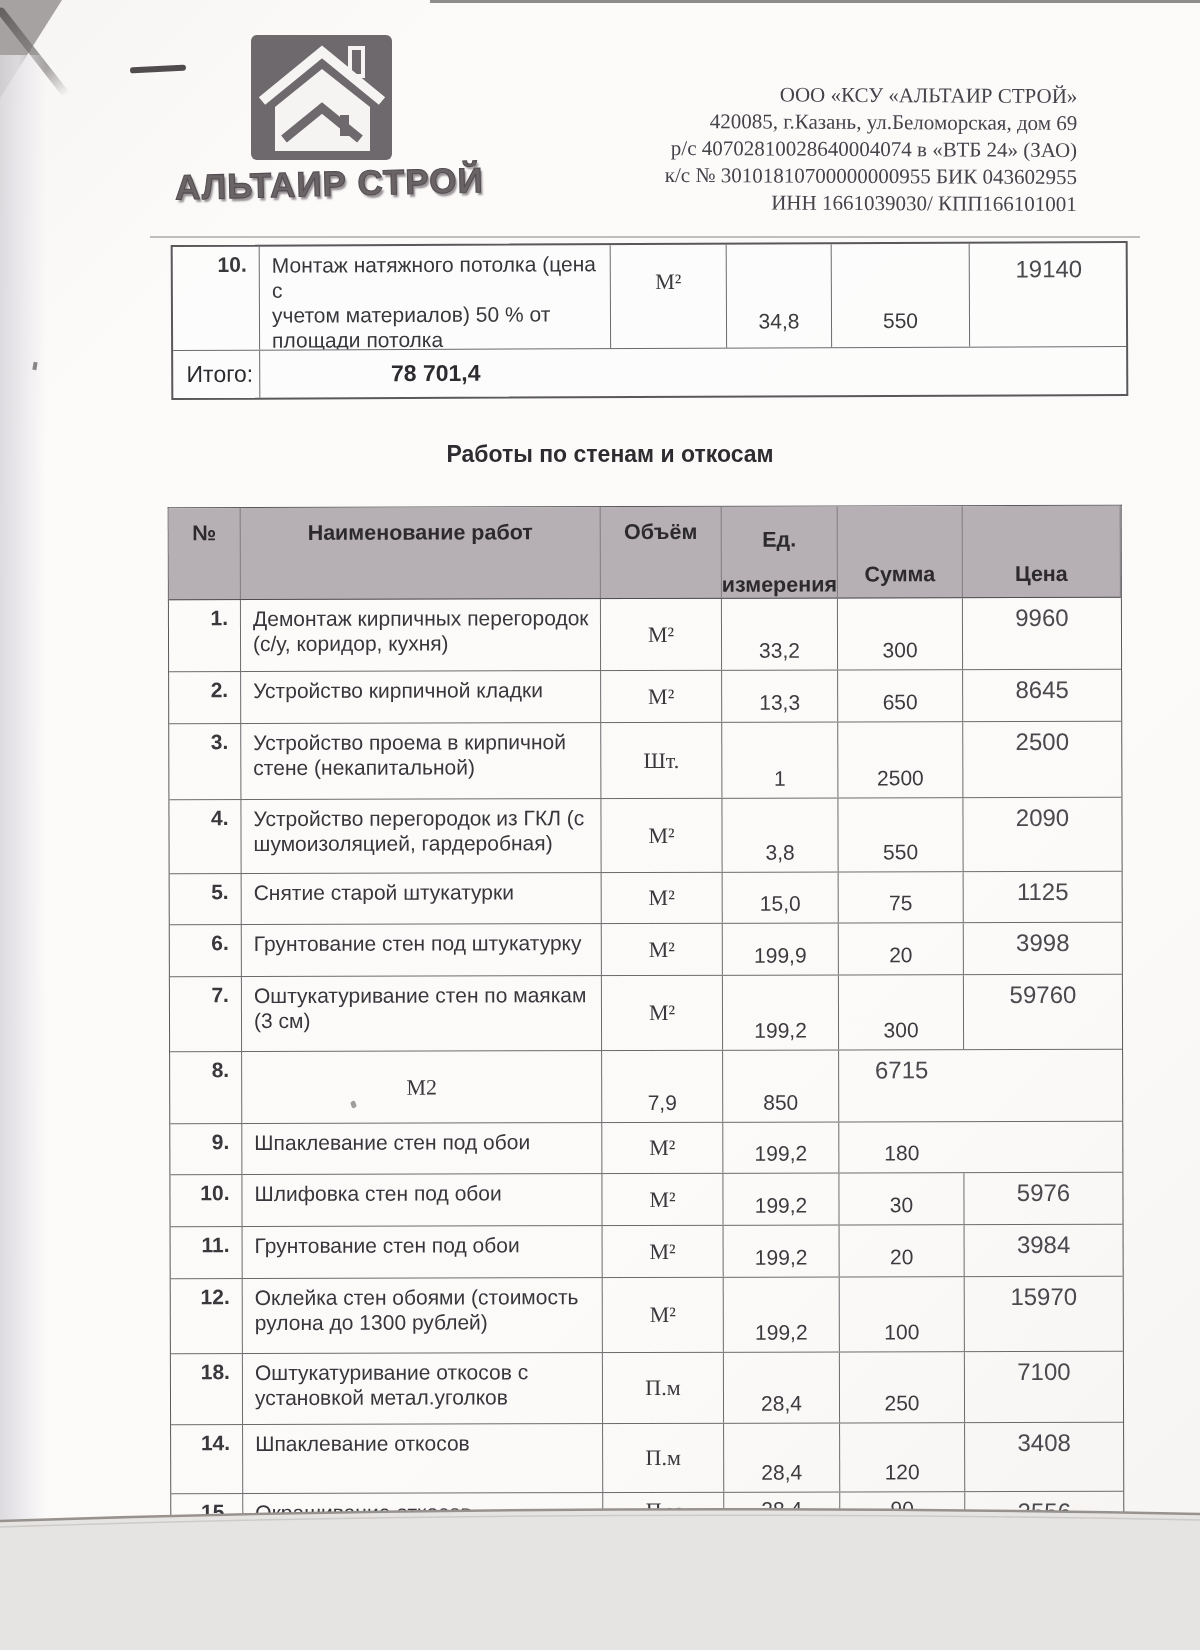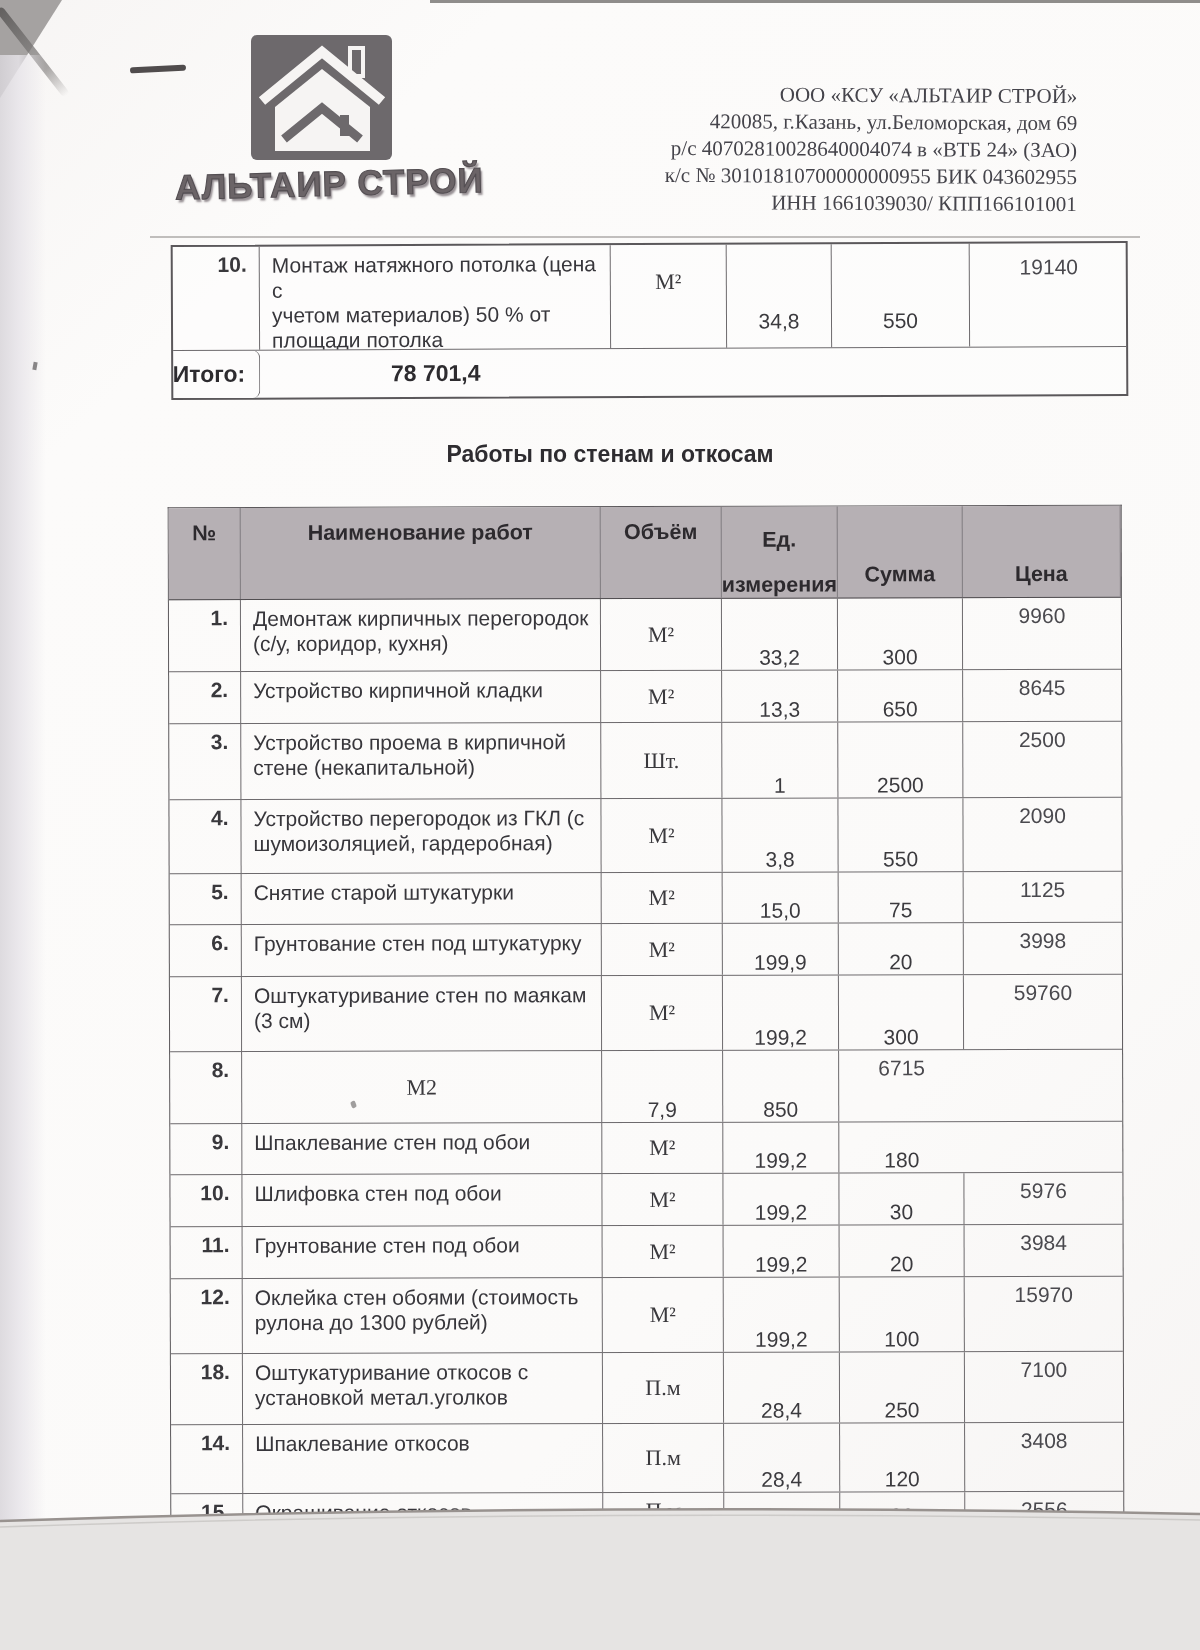--- a/index.html
+++ b/index.html
@@ -41,36 +41,36 @@
   .cell { border-right:1px solid #6d6a6d; display:flex; overflow:hidden; }
   .cell:last-child { border-right:none; }
   .t-row { display:grid; border-bottom:1px solid #6d6a6d; }
   .t-row:last-child { border-bottom:none; }
   .num   { justify-content:flex-end; align-items:flex-start; padding:6px 12px 6px 0;
            font-size:21px; color:#39383c;font-weight:bold; }
   .name  { padding:6px 10px 0 12px; font-size:21px; line-height:25px; color:#37363b;
            white-space:pre-line; align-items:flex-start; }
   .unit  { justify-content:center; align-items:center; font-family:"Liberation Serif", serif;
            font-size:22px; color:#3a393d; }
-  .vol, .price { justify-content:center; align-items:flex-end; 
+  .vol, .price { justify-content:center; align-items:flex-end; padding-bottom:7px;
            font-size:21px; color:#3b3a3e; }
   .sum   { justify-content:center; align-items:flex-start; padding-top:6px;
-           font-size:21px; color:#4a494e; }
+           font-size:24px; color:#4a494e; }
 
   
   .toptable { position:absolute; left:171px; top:243px; width:957px;
               border:2px solid #5b585b; background:rgba(255,255,255,.35); transform:rotate(-0.25deg); }
   .toptable .t-row { grid-template-columns:87px 351px 116px 105px 138px 158px; }
   .row-10 { height:104px; }
   .row-10 .unit { align-items:flex-start; padding-top:24px; }
   .row-10 .vol, .row-10 .price { padding-bottom:14px; }
   .row-10 .sum { padding-top:12px; }
   .total-row { height:47px; grid-template-columns:799px 158px; }
-  .total-label-cell { justify-content:flex-end; align-items:center; padding-right:14px;
-                      font-size:23px; font-weight:bold; color:#2d2b2f;border-radius:7px; }
+  .total-label-cell { justify-content:flex-end; align-items:center; padding-right:6px;
+                      font-size:23px; font-weight:normal; color:#2d2b2f; }
   .total-value-cell { justify-content:center; align-items:center;
                       font-size:23px; font-weight:bold; color:#2d2b2f; }
 
   
   .section-title { position:absolute; left:150px; top:441px; width:920px; text-align:center;
                    font-size:23px; font-weight:bold; color:#2e2c30; }
 
   
   .maintable { position:absolute; left:169px; top:506px; width:954px;
                border:1.5px solid #5b585b; border-bottom:none; transform:rotate(-0.15deg); }

